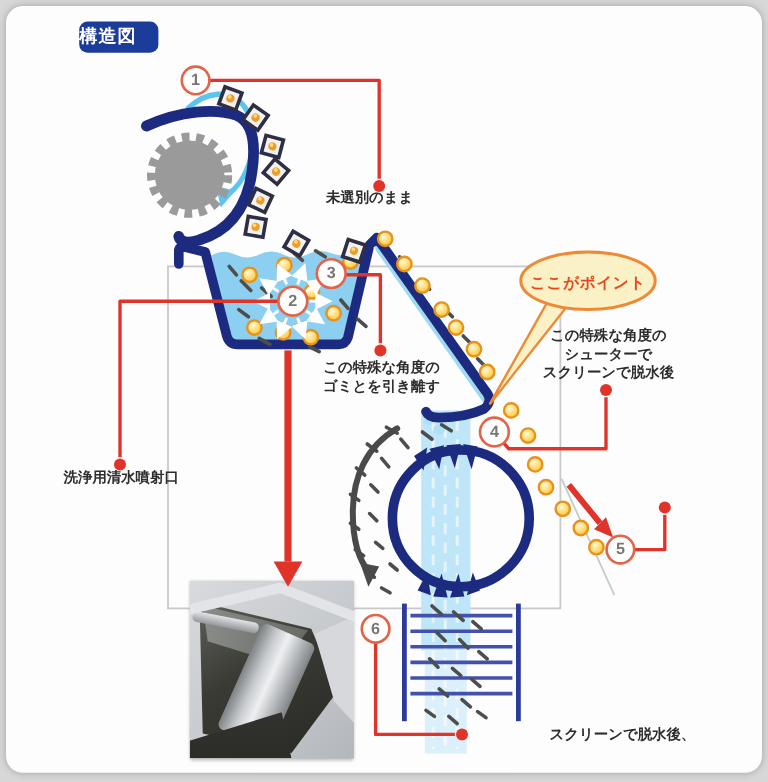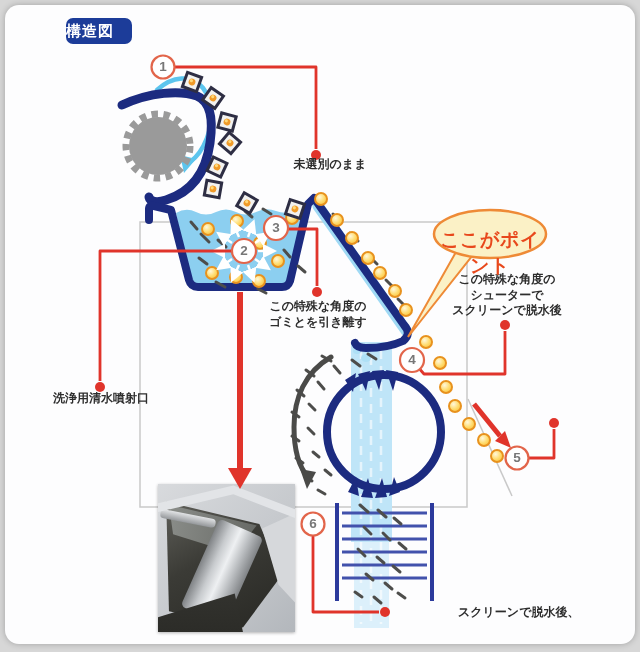--- a/index.html
+++ b/index.html
@@ -8,21 +8,21 @@
   #panel{position:absolute;left:5px;top:5px;width:630px;height:639px;background:#FDFDFE;border-radius:14px;box-shadow:0 0 6px rgba(0,0,0,.25);}
   #art{position:absolute;left:0;top:0;z-index:2;}
   .lbl{position:absolute;z-index:5;font-weight:bold;color:#2D2D2D;font-size:12px;line-height:15.5px;white-space:nowrap;}
   .ctr{text-align:center;}
   #title-badge{position:absolute;left:66px;top:18px;width:66px;height:26px;z-index:5;
     background:#1C3C99;color:#FFF;border-radius:7px;font-size:15px;font-weight:bold;
     line-height:26px;letter-spacing:1px;}
   .stepnum{position:absolute;z-index:6;width:24px;height:24px;text-align:center;line-height:24px;
     font-size:13.5px;font-weight:bold;color:#777;}
   #callout-text{position:absolute;left:434px;top:227px;width:112px;z-index:6;text-align:center;
-    font-size:19px;font-weight:bold;color:#E8481C;letter-spacing:0.5px;}
+    font-size:13px;font-weight:bold;color:#E8481C;letter-spacing:0.5px;}
   
   #photo{position:absolute;left:158px;top:484px;width:137px;height:148px;z-index:3;overflow:hidden;
     background:linear-gradient(135deg,#D8DADD 0%,#C6C9CD 55%,#B3B7BC 100%);box-shadow:0 1px 3px rgba(0,0,0,.3);}
   #photo .interior{position:absolute;left:0;top:0;width:100%;height:100%;
     clip-path:polygon(6% 12%,74% 27%,90% 62%,62% 97%,8% 86%);
     background:linear-gradient(150deg,#6A6A64 0%,#3B3B36 45%,#262622 100%);}
   #photo .backpanel{position:absolute;left:0;top:0;width:100%;height:100%;
     clip-path:polygon(8% 14%,72% 28%,56% 47%,11% 34%);
     background:linear-gradient(100deg,#90938F 0%,#5E605C 80%);}
   #photo .cylinder{position:absolute;left:40px;top:40px;width:48px;height:96px;border-radius:5px;
@@ -303,21 +303,21 @@
 
   <div class="stepnum" style="left:151px;top:55px;">1</div>
   <div class="stepnum" style="left:232px;top:239px;">2</div>
   <div class="stepnum" style="left:264px;top:216px;">3</div>
   <div class="stepnum" style="left:400px;top:348px;">4</div>
   <div class="stepnum" style="left:505px;top:446px;">5</div>
   <div class="stepnum" style="left:301px;top:512px;">6</div>
 
   <div id="callout-text">ここがポイント</div>
 
-  <div class="lbl ctr" style="left:260px;top:157px;width:140px;">
+  <div class="lbl ctr" style="left:238px;top:157px;width:140px;">
     <div>未選別のまま</div>
   </div>
   <div class="lbl ctr" style="left:48px;top:391px;width:106px;">
     <div>洗浄用清水噴射口</div>
   </div>
   <div class="lbl ctr" style="left:248px;top:299px;width:140px;">
     <div>この特殊な角度の</div>
     <div>ゴミとを引き離す</div>
   </div>
   <div class="lbl ctr" style="left:437px;top:272px;width:140px;">

